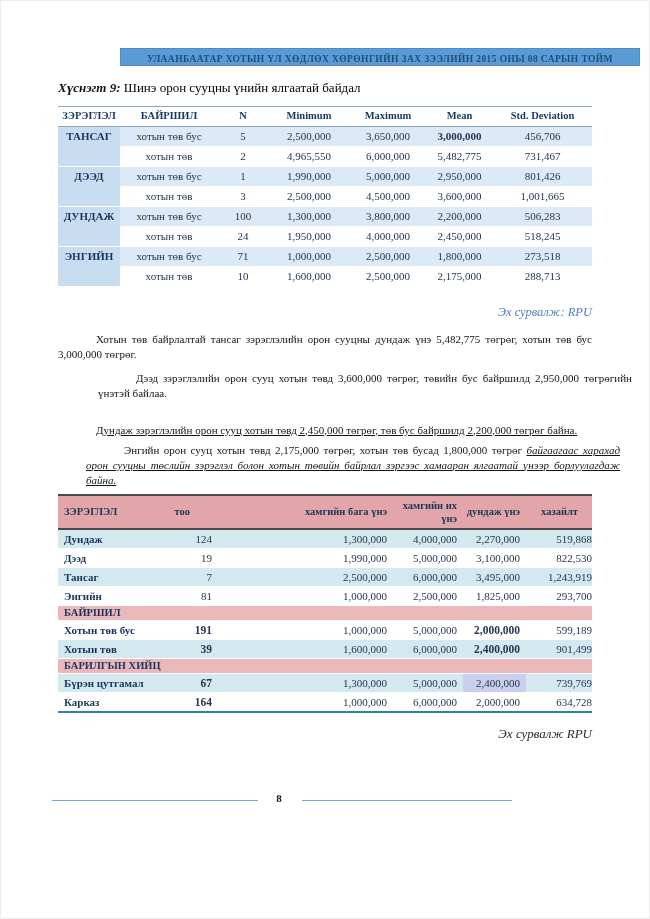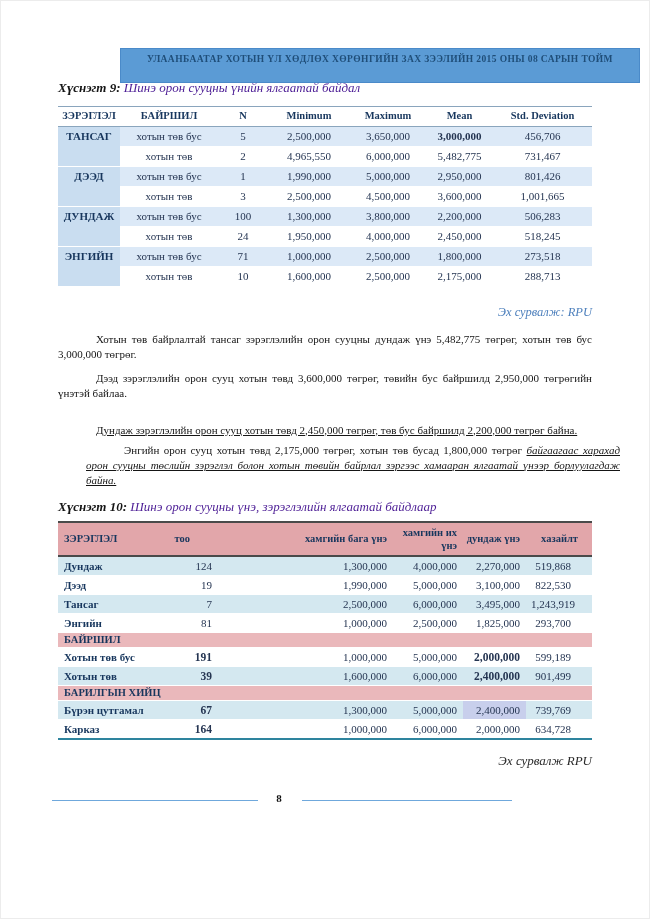--- a/index.html
+++ b/index.html
@@ -7,34 +7,34 @@
     width:650px;height:919px;background:#fff;
     font-family:"Liberation Serif", serif;
     color:#151515;
     position:relative;
     overflow:hidden;
   }
   .page{position:absolute;inset:0;background:#fff;outline:1px solid #ececec;outline-offset:-1px;}
 
   
   .banner{
-    position:absolute;left:120px;top:48px;width:520px;height:35px;
+    position:absolute;left:120px;top:48px;width:520px;height:18px;
     background:var(--banner_bg,#5b9bd5);
     color:var(--banner_text,#1f4e79);
     font-size:9.5px;font-weight:bold;letter-spacing:.4px;
     text-align:center;line-height:21px;
     border:1px solid #4a8ac9;box-sizing:border-box;
   }
 
   .content{position:absolute;left:58px;top:0;width:534px;}
 
   
   .caption{margin:0;font-size:13px;line-height:16px;}
   .caption .cap-label{font-weight:bold;font-style:italic;}
-  .caption .cap-text{font-style:italic;color:#4c1d95;}
+  .caption .cap-text{color:#000000;}
   .cap9{margin-top:80px;}
   .cap10{margin-top:11px;}
 
   
   table{border-collapse:collapse;width:534px;table-layout:fixed;}
   td,th{overflow:hidden;}
 
   
   .t9{margin-top:10px;border-top:1.5px solid #8aa5bd;border-bottom:1.5px solid #8aa5bd;}
   .t9 thead th{
@@ -59,21 +59,21 @@
   .t9 tr.stripe td:not(.cat){background:var(--t9_stripe,#dce9f7);}
   .t9 td.bold{font-weight:bold;}
 
   
   .source{width:534px;text-align:right;font-style:italic;font-size:12.5px;line-height:15px;}
   .src9{margin-top:18px;color:var(--source_blue,#4f81bd);}
   .src10{margin-top:13px;color:#2a2a2a;font-size:13px;}
 
   
   .para{margin:0;width:534px;text-align:justify;font-size:11px;line-height:15px;text-indent:38px;}
-  .p1{margin-top:12px;} .p2{margin-top:9px;} .p3{margin-top:22px;text-decoration:underline;} .p4{margin-top:5px;margin-left:28px;}
+  .p1{margin-top:12px;} .p2{margin-top:9px;margin-left:40px;} .p3{margin-top:22px;text-decoration:underline;} .p4{margin-top:5px;margin-left:28px;}
   .emph{font-style:italic;text-decoration:underline;}
 
   
   .t10{margin-top:6px;border-top:2px solid #4a4a4a;border-bottom:2px solid var(--t10_bottom_border,#2e849e);}
   .t10 thead th{
     background:var(--t10_header_bg,#e2a6aa);
     font-size:10.5px;font-weight:bold;color:var(--header_text,#203864);
     padding:3px 6px 3px 2px;line-height:1.25;vertical-align:middle;
     border-bottom:2px solid #4a4a4a;text-align:right;
   }
@@ -81,21 +81,21 @@
   .t10 thead th.h-count{padding-right:28px;}
   .t10 thead th.h-std{padding-right:14px;}
   .t10 col.c-label{width:110px;} .t10 col.c-count{width:50px;} .t10 col.c-min{width:175px;}
   .t10 col.c-max{width:70px;} .t10 col.c-mean{width:63px;} .t10 col.c-std{width:66px;}
   .t10 td{
     font-size:11px;color:var(--table_text,#253552);
     text-align:right;padding:2px 6px 2px 2px;height:14px;
     border-bottom:1px solid #fff;
   }
   .t10 td.lbl{text-align:left;font-weight:bold;color:var(--header_text,#1f3654);padding-left:6px;}
-  .t10 td.std{padding-right:14px;text-align:center;}
+  .t10 td.std{padding-right:0;}
   .t10 tr.blue td{background:var(--t10_stripe,#d4e8f0);}
   .t10 tr.section td{
     background:var(--t10_section_bg,#eab8bb);
     font-weight:bold;color:var(--header_text,#203864);
     text-align:left;padding:1px 6px;height:12px;font-size:10.5px;
   }
   .t10 td.bold{font-weight:bold;font-size:11.5px;}
   .t10 td.hl{background:var(--t10_highlight,#c8cfec) !important;}
 
   
@@ -209,21 +209,20 @@
         </tbody>
     </table>
 
     <div class="source src9">Эх сурвалж: RPU</div>
 
     <p class="para p1">Хотын төв байрлалтай тансаг зэрэглэлийн орон сууцны дундаж үнэ 5,482,775 төгрөг, хотын төв бус 3,000,000 төгрөг.</p>
     <p class="para p2">Дээд зэрэглэлийн орон сууц хотын төвд 3,600,000 төгрөг, төвийн бус байршилд 2,950,000 төгрөгийн үнэтэй байлаа.</p>
     <p class="para p3">Дундаж зэрэглэлийн орон сууц хотын төвд 2,450,000 төгрөг, төв бус байршилд 2,200,000 төгрөг байна.</p>
     <p class="para p4"><span>Энгийн орон сууц хотын төвд 2,175,000 төгрөг, хотын төв бусад 1,800,000  төгрөг </span><span class="emph">байгаагаас харахад орон сууцны төслийн зэрэглэл болон хотын төвийн байрлал зэргээс хамааран ялгаатай үнээр борлуулагдаж байна.</span></p>
 
-    <p class="caption cap10"><span class="cap-label">Хүснэгт 10:</span><span class="cap-text"> Шинэ орон сууцны үнэ, зэрэглэлийн ялгаатай байдлаар</span></p>
 
     <table class="t10">
       <colgroup>
         <col class="c-label">
           <col class="c-count">
           <col class="c-min">
         <col class="c-max">
           <col class="c-mean">
           <col class="c-std">
       </colgroup>

